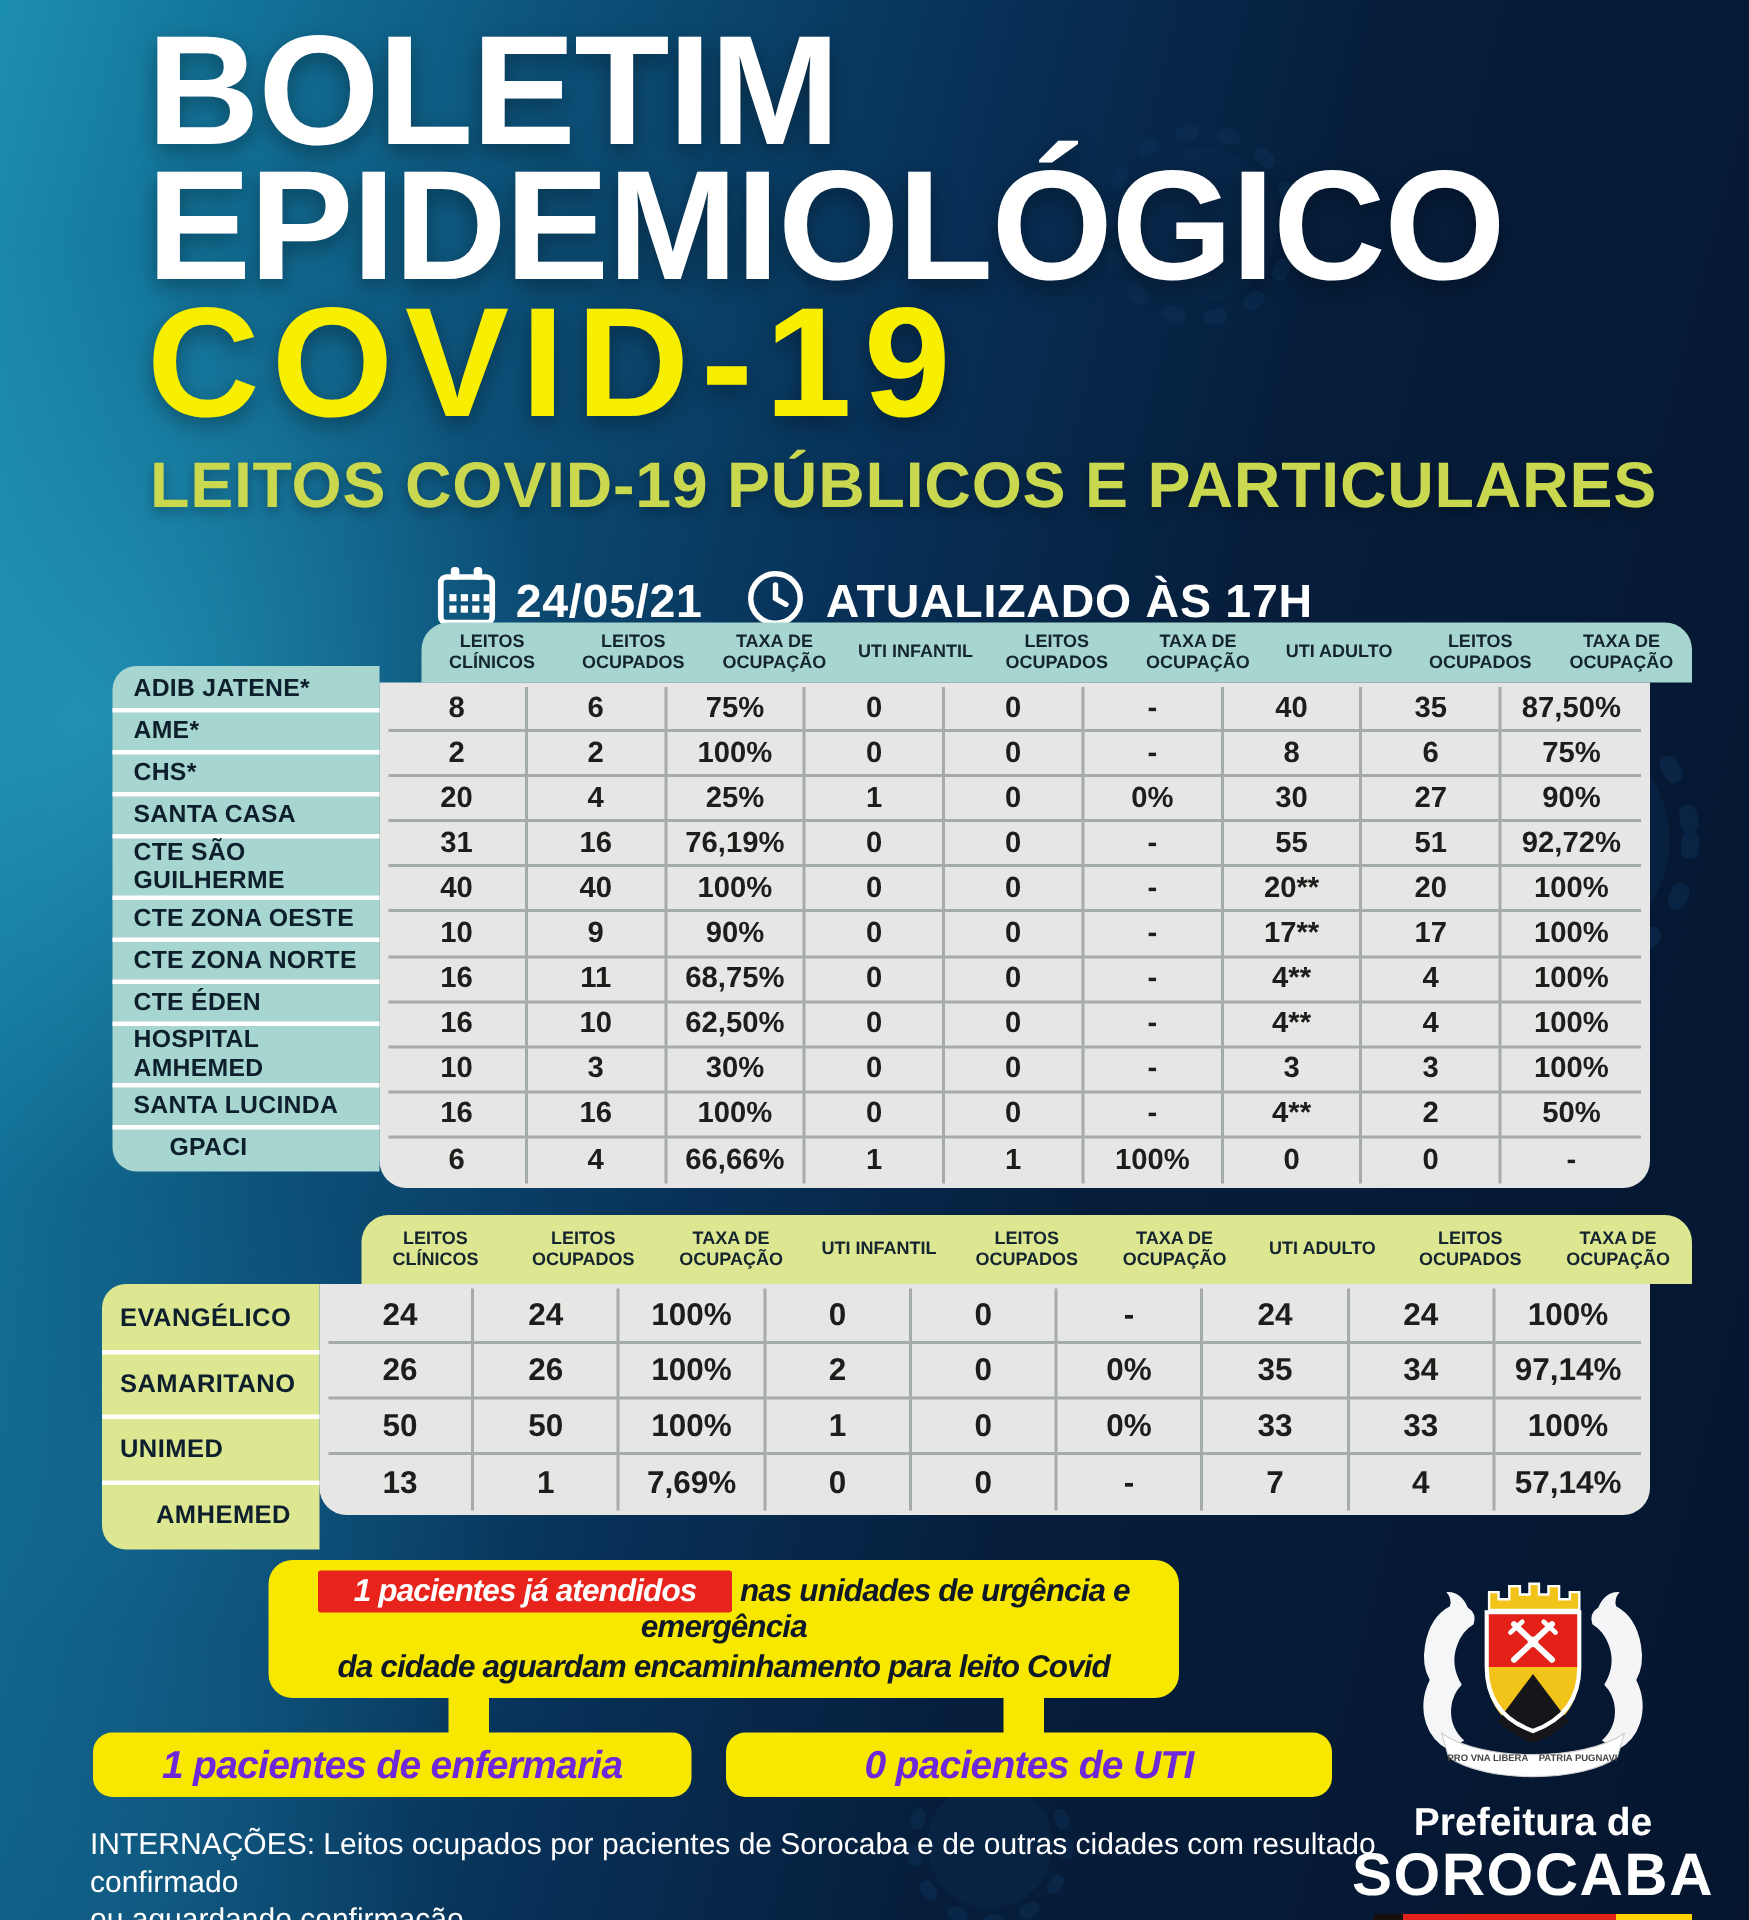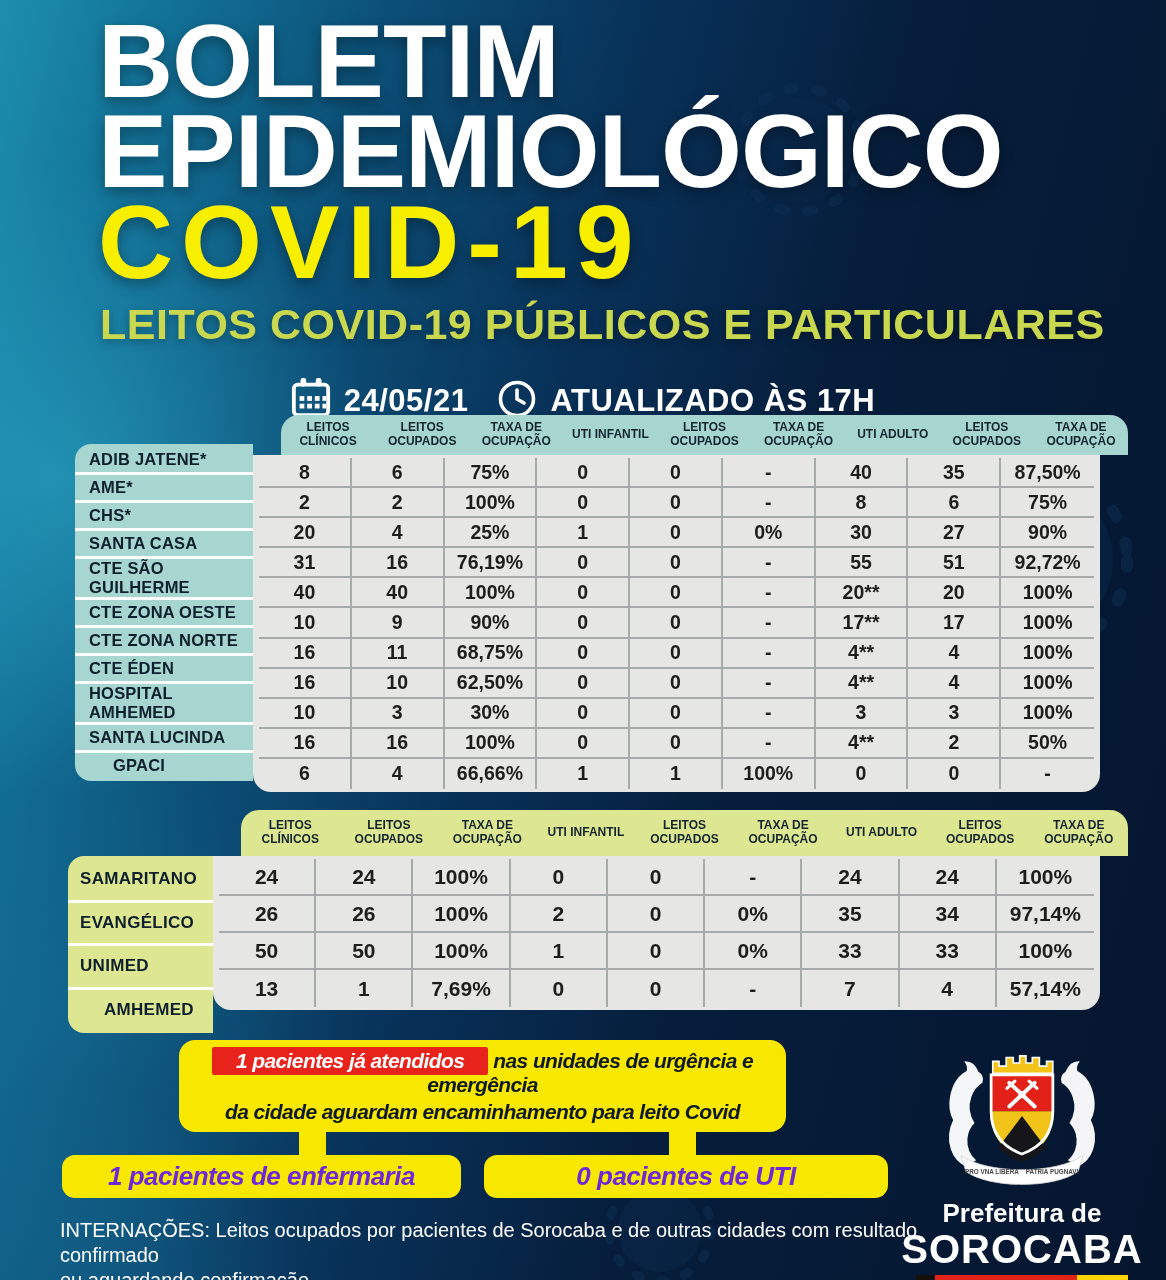--- a/index.html
+++ b/index.html
@@ -266,22 +266,22 @@
       <div class="th">LEITOS OCUPADOS</div>
       <div class="th">TAXA DE OCUPAÇÃO</div>
       <div class="th">UTI INFANTIL</div>
       <div class="th">LEITOS OCUPADOS</div>
       <div class="th">TAXA DE OCUPAÇÃO</div>
       <div class="th">UTI ADULTO</div>
       <div class="th">LEITOS OCUPADOS</div>
       <div class="th">TAXA DE OCUPAÇÃO</div>
     </div>
   <div id="t2-labels" class="labels priv">
+      <div class="rl">EVANGÉLICO</div>
       <div class="rl">SAMARITANO</div>
-      <div class="rl">EVANGÉLICO</div>
       <div class="rl">UNIMED</div>
       <div class="rl">AMHEMED</div>
     </div>
   <div id="t2-grid" class="grid priv">
       <div class="td">24</div>
       <div class="td">24</div>
       <div class="td">100%</div>
       <div class="td">0</div>
       <div class="td">0</div>
       <div class="td">-</div>

